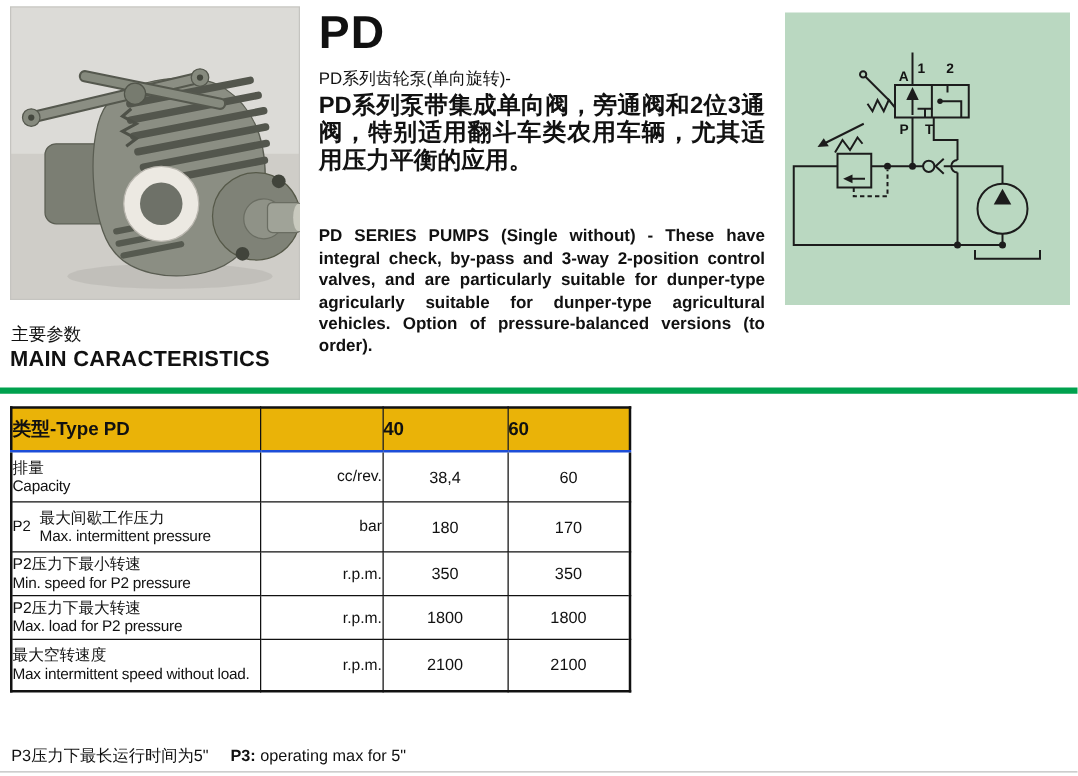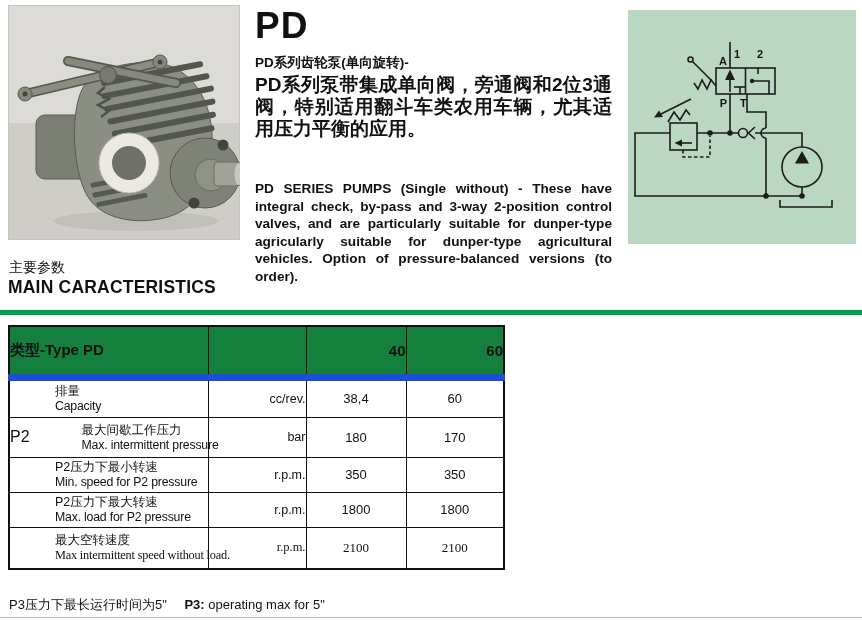--- a/index.html
+++ b/index.html
@@ -7,53 +7,53 @@
   body { font-family:"Liberation Sans", sans-serif; color:#111; position:relative; overflow:hidden; }
 
   .page { position:absolute; inset:0; }
 
   
   .photo { position:absolute; left:8px; top:5px; width:232px; height:235px; }
 
   
   .intro { position:absolute; left:255px; top:4px; width:357px; }
   .title { font-size:37px; font-weight:bold; letter-spacing:1px; line-height:44px; }
-  .cn-line1 { margin-top:5px; font-size:13.5px; font-weight:bold; line-height:19px; }
+  .cn-line1 { margin-top:5px; font-size:13.5px; font-weight:normal; line-height:19px; }
   .cn-body  { margin-top:2px; font-size:19px; font-weight:bold; line-height:22px; text-align:justify; }
   .en-para  { margin-top:40px; font-size:13.6px; font-weight:bold; line-height:17.5px; text-align:justify; }
 
   
   .diagram { position:absolute; left:628px; top:10px; width:228px; height:234px; background:#bad8c1; }
   .diagram svg { display:block; }
   .diagram text { font-family:"Liberation Sans", sans-serif; font-size:11px; font-weight:bold; fill:#141414; }
 
   
   .sec-cn { position:absolute; left:9px; top:258px; font-size:14px; line-height:18px; }
   .sec-en { position:absolute; left:8px; top:277px; font-size:17.5px; font-weight:bold; letter-spacing:0.2px; }
   .green-rule { position:absolute; left:0; top:310px; width:862px; height:5px; background:#00a14e; }
 
   
   table.spec { position:absolute; left:8px; top:325px; width:495px; border-collapse:collapse; table-layout:fixed; border:2px solid #111; }
   table.spec col.c1 { width:199px; } table.spec col.c2 { width:98px; }
   table.spec col.c3 { width:100px; } table.spec col.c4 { width:98px; }
   table.spec td, table.spec th { border:1px solid #111; vertical-align:middle; padding:0; }
-  table.spec thead th { background:#15803d; height:51px; border-bottom:7px solid #1d4ed8; }
+  table.spec thead th { background:#eab308; height:35px; border-bottom:2px solid #1d4ed8; }
   th.type { text-align:left; padding-left:9px; font-size:15px; font-weight:bold; }
-  th.val-h { font-size:15px; font-weight:bold; text-align:right; }
+  th.val-h { font-size:15px; font-weight:bold; text-align:left; }
   td.label { text-align:left; padding-left:7px; }
   .lbl-wrap { display:flex; align-items:center; gap:7px; }
-  .lbl-prefix { font-size:16px; }
+  .lbl-prefix { font-size:12px; }
   .lbl-prefix:empty { display:none; }
-  .lbl-stack { display:flex; flex-direction:column;padding-left:45px; }
+  .lbl-stack { display:flex; flex-direction:column; }
   .lbl-cn { font-size:12.5px; line-height:16px; }
   .lbl-en { font-size:12.3px; line-height:15px; letter-spacing:-0.2px; white-space:nowrap; }
   td.unit { text-align:right; font-size:12.5px; }
   td.val  { text-align:center; font-size:13px; }
   tr.r1 { height:40px; } tr.r2 { height:40px; } tr.r3 { height:43px; }
-  tr.r4 { height:35px; } tr.r5 { height:35px; } tr.r6 { height:42px;font-family:Liberation Serif, serif; }
+  tr.r4 { height:35px; } tr.r5 { height:35px; } tr.r6 { height:42px; }
 
   
   .footnote { position:absolute; left:9px; top:596px; font-size:13px; }
   .footnote .fn-cn { font-weight:normal; }
   .footnote .fn-en-label { font-weight:bold; margin-left:14px; }
   .footnote .fn-en-text { font-weight:normal; }
   .bottom-rule { position:absolute; left:0; top:617px; width:862px; height:1px; background:#bdbdbd; }
 </style>
 </head>
 <body>

